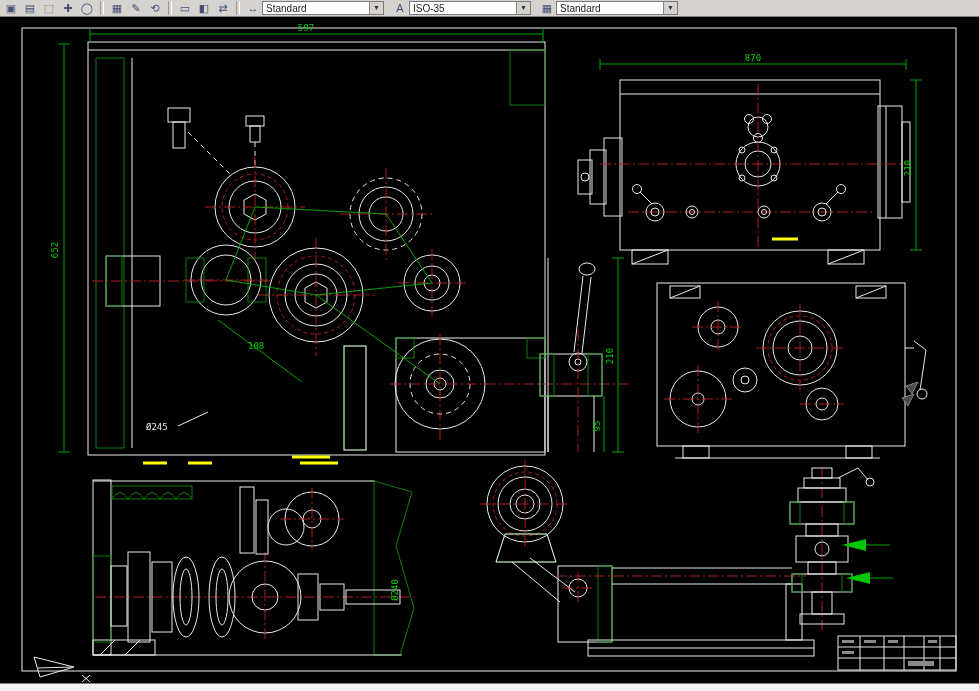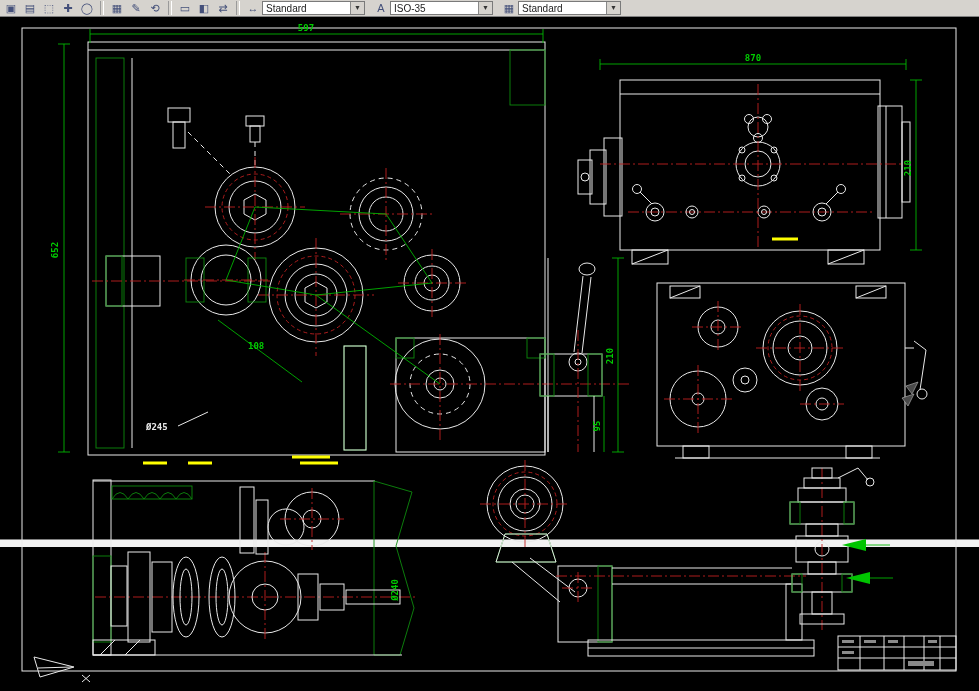--- a/index.html
+++ b/index.html
@@ -12,30 +12,30 @@
     height:17px;background:#d6d3ce;border-bottom:1px solid #808080;
     display:flex;align-items:center;padding:0 2px;box-sizing:border-box;gap:1px;
   }
   .tb-icon{
     width:18px;height:15px;font-size:11px;line-height:14px;text-align:center;
     color:#44507a;cursor:default;user-select:none;
   }
   .tb-sep{width:2px;height:14px;border-left:1px solid #9a9a9a;border-right:1px solid #ffffff;margin:0 3px;}
   .combo-group{display:flex;align-items:center;margin-right:6px;}
   .combo{
-    width:103px;height:14px;background:#ffffff;border:1px solid #7a7a7a;
+    width:122px;height:14px;background:#ffffff;border:1px solid #7a7a7a;
     display:flex;align-items:center;justify-content:space-between;
     font-size:10px;color:#222;padding-left:3px;box-sizing:border-box;
   }
   .combo-arrow{
     width:13px;height:12px;background:#d6d3ce;border-left:1px solid #888;
     font-size:7px;line-height:12px;text-align:center;color:#333;
   }
   
-  .canvas{position:relative;width:979px;height:522px;background:#000;font-weight:bold;}
+  .canvas{position:relative;width:979px;height:666px;background:#000;}
   svg{display:block;}
   svg .w{stroke:#e9e9e9;fill:none;stroke-width:1;}
   svg .wd{stroke:#e9e9e9;fill:none;stroke-width:1;stroke-dasharray:5 4;}
   svg .r{stroke:#c02020;fill:none;stroke-width:0.9;stroke-dasharray:11 3 2 3;}
   svg .rd{stroke:#c02020;fill:none;stroke-width:0.9;stroke-dasharray:4 3;}
   svg .g{stroke:#00b400;fill:none;stroke-width:0.9;}
   svg .gd{stroke:#0d8a0d;fill:none;stroke-width:0.9;}
   svg .y{stroke:#ffff00;stroke-width:3;}
   svg text{font-family:"DejaVu Sans Mono", monospace;}
   svg text.gt{fill:#00cc00;stroke:none;font-size:9px;}

